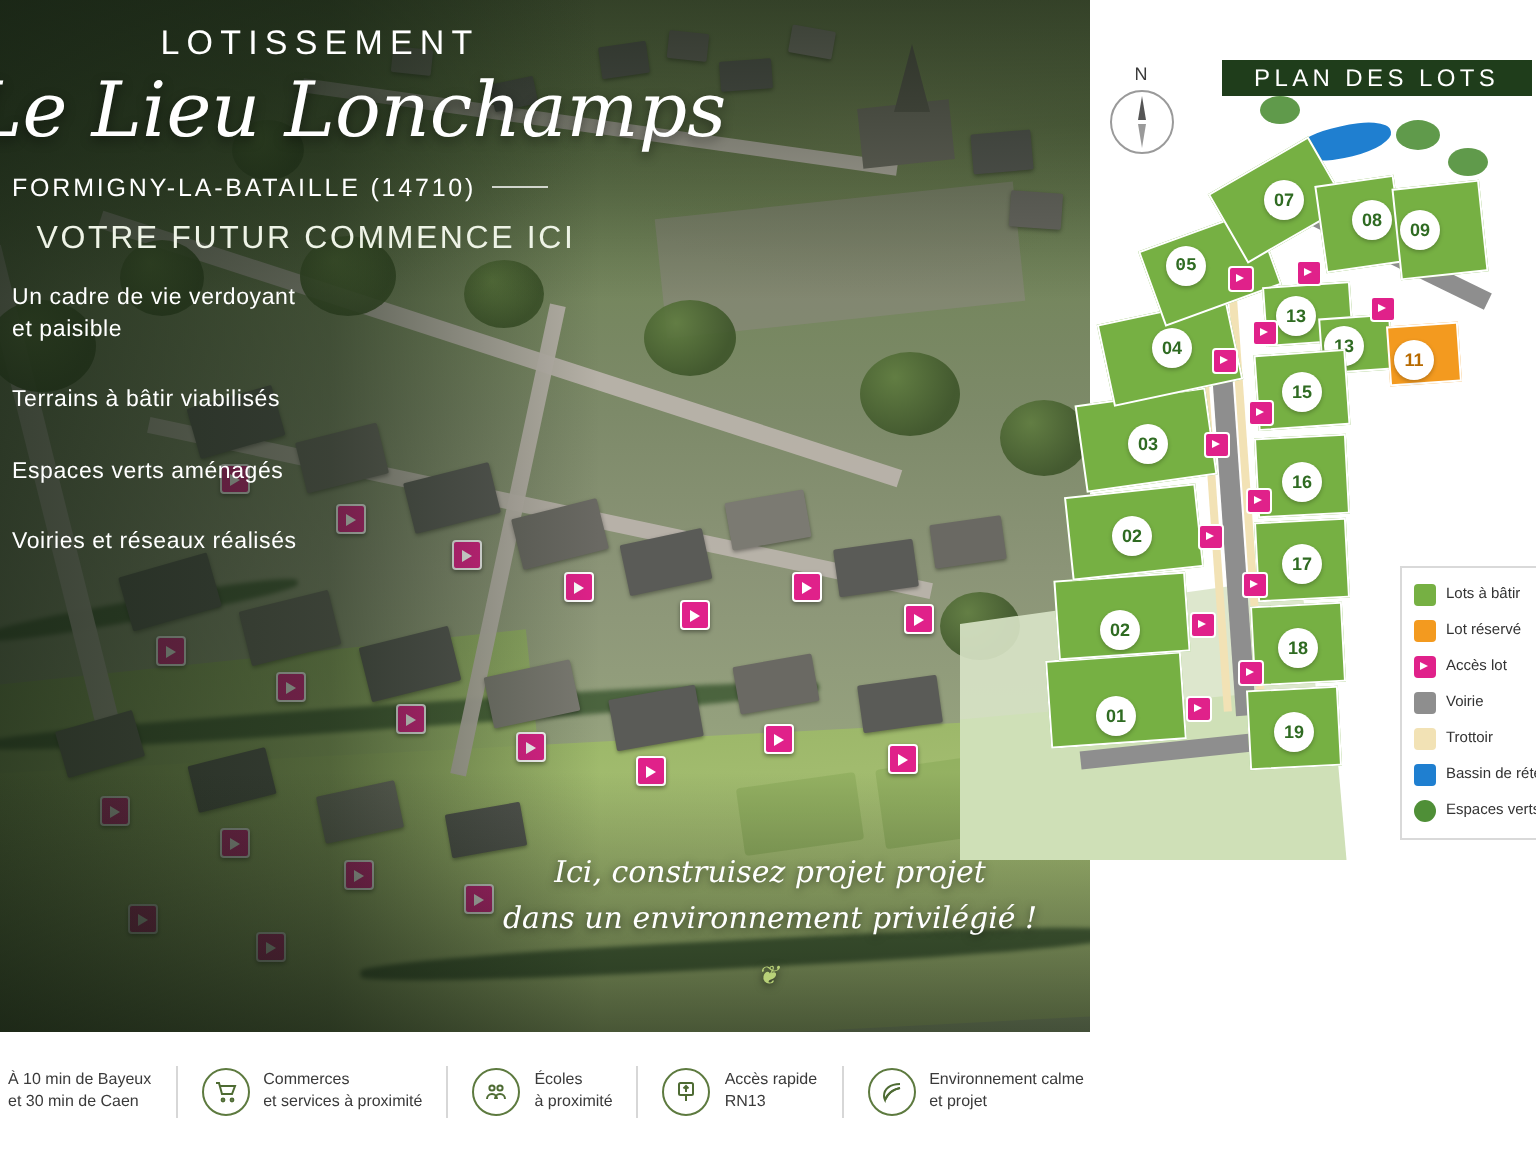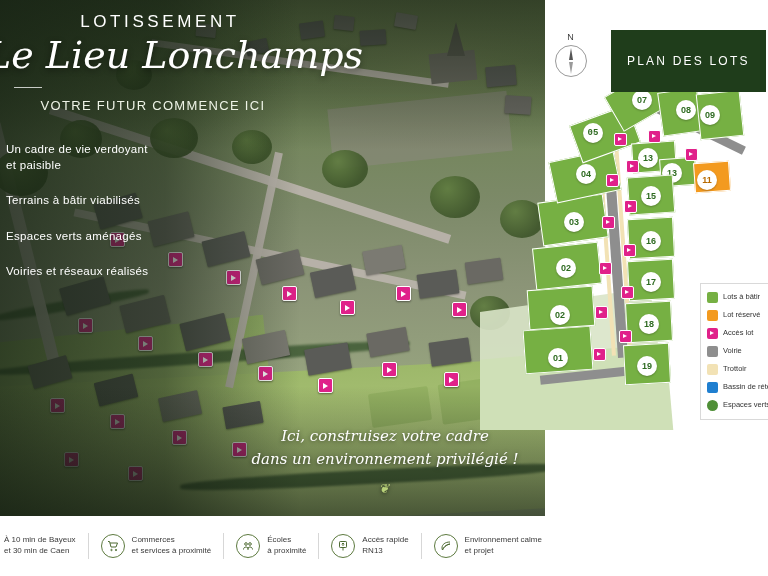--- a/index.html
+++ b/index.html
@@ -158,21 +158,21 @@
   }
   .town-rule {
     flex: 0 0 28px;
     height: 1px;
     background: rgba(255,255,255,.75);
     margin-left: 8px;
   }
   .tagline {
     margin-left: 6px;
     margin-top: 10px;
-    font-size: 13px;
+    font-size: 16px;
     letter-spacing: 1.3px;
     color: #eef3e6;
   }
 
   
   #bullets {
     position: absolute;
     left: 0; top: 142px;
     width: 150px;
     color: #ffffff;
@@ -295,21 +295,21 @@
   }
 
   
   #plan-title {
     position: absolute;
     left: 611px; top: 30px;
     background: #1f3d1b;
     color: #ffffff;
     font-size: 12px;
     letter-spacing: 2.2px;
-    padding: 24px 16px;
+    padding: 2px 16px;
     white-space: nowrap;
   }
   
   #compass {
     position: absolute;
     left: 553px; top: 32px;
     width: 36px; height: 46px;
     color: #4a4a4a;
     text-align: center;
   }
@@ -507,20 +507,21 @@
 
     <div class="photo-scrim-top"></div>
     <div class="photo-scrim"></div>
     <div class="photo-scrim-bottom"></div>
   </div>
 
   <div id="title-block">
     <div class="kicker">LOTISSEMENT</div>
     <div class="script-title">Le Lieu Lonchamps</div>
     <div class="town-row">
+      <div class="town-text">FORMIGNY-LA-BATAILLE (14710)</div>
       <div class="town-rule"></div>
     </div>
     <div class="tagline">VOTRE FUTUR COMMENCE ICI</div>
   </div>
 
   <div id="bullets">
     <div class="bullet">
       
       <span>Un cadre de vie verdoyant et paisible</span>
     </div>
@@ -532,21 +533,21 @@
       
       <span>Espaces verts aménagés</span>
     </div>
     <div class="bullet">
       
       <span>Voiries et réseaux réalisés</span>
     </div>
   </div>
 
   <div id="photo-script">
-    <div>Ici, construisez votre cadre</div>
+    <div>Ici, construisez projet projet</div>
     <div>dans un environnement privilégié !</div>
     <div class="leaf-orn">❦</div>
   </div>
 
   <div id="plan-panel">
     <div class="plan-bg"></div>
   </div>
 
   <div id="plan-wide">
 

